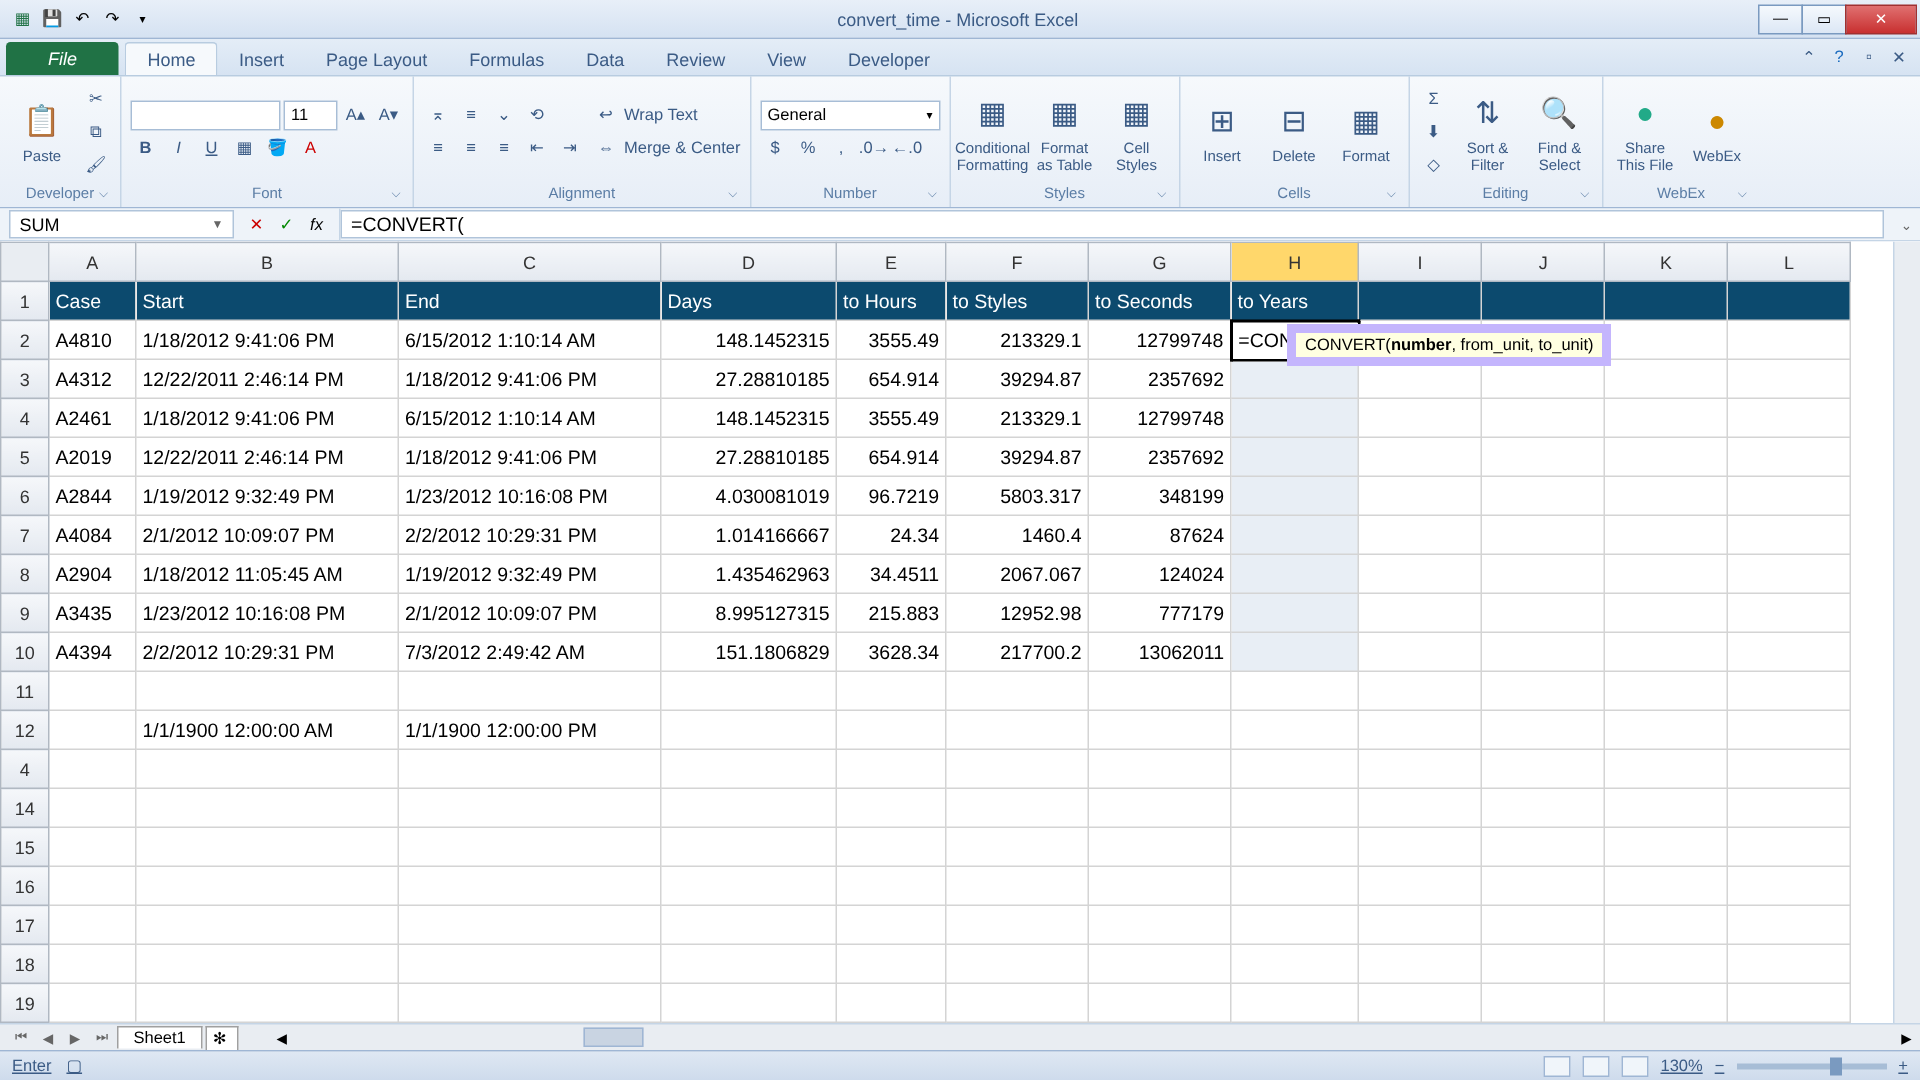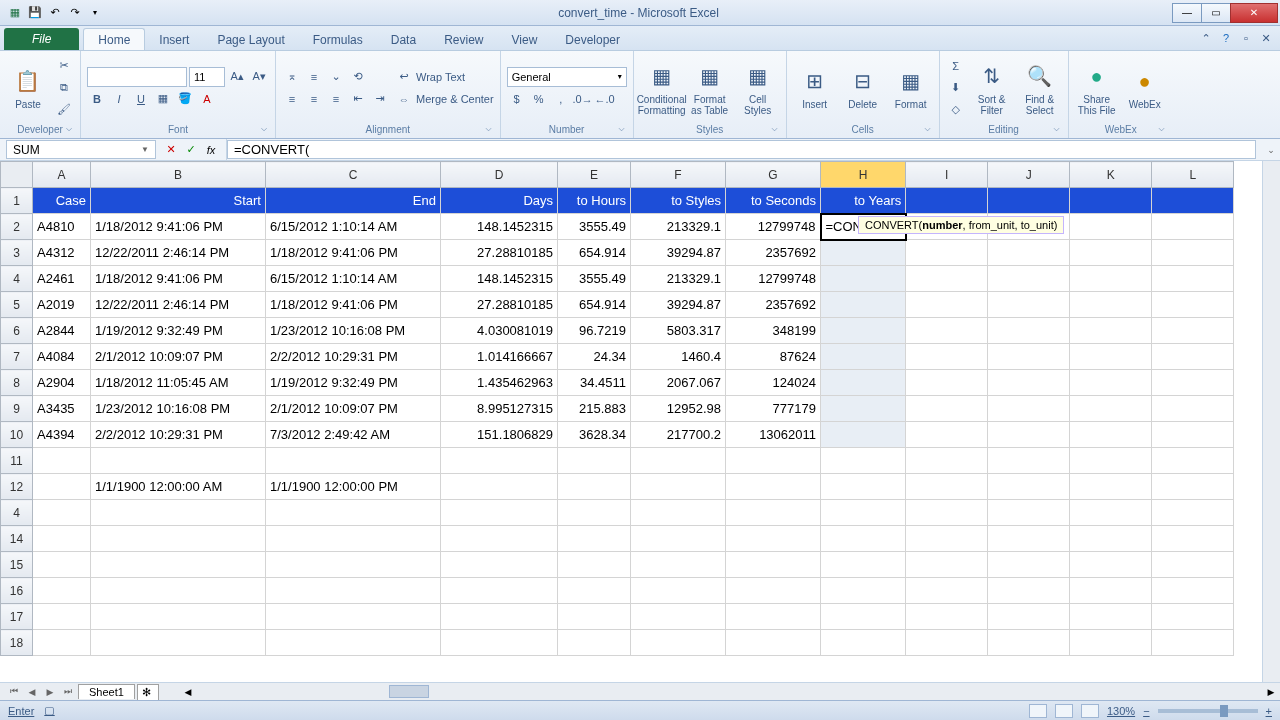--- a/index.html
+++ b/index.html
@@ -49,24 +49,24 @@
 
 .sheet-area { position: absolute; top: 161px; left:0; right:0; bottom: 38px; overflow:hidden; background:white; }
 .grid { border-collapse: collapse; table-layout: fixed; }
 .grid th, .grid td { border: 1px solid #d4d4d4; font-size: 13px; padding: 0; height: 26px; overflow:hidden; white-space:nowrap; }
 .grid .corner { width: 32px; background: #e9edf2; border:1px solid #b0b8c2; }
 .grid .colhdr { background: linear-gradient(#f5f7fa,#e4e9f0); text-align: center; font-size: 12px; color:#333; border:1px solid #b0b8c2; font-weight:normal; }
 .grid .colhdr.active { background: #ffd76b; }
 .grid .rowhdr { width:32px; background: linear-gradient(#f5f7fa,#e4e9f0); text-align:center; font-size:12px; color:#333; border:1px solid #b0b8c2; font-weight:normal; }
 .grid td.cell { padding: 0 4px; text-align: right; }
 .grid td.cell.left { text-align: left; }
-.grid .hdrow td.cell { background: #1d4ed8; color: white; text-align:right; font-weight:normal; }
+.grid .hdrow td.cell { background: #0c4a6e; color: white; text-align:left; font-weight:normal; }
 .grid td.sel { background: #e8eef5; }
 .grid td.active-cell { background: white; text-align:left; position:relative; border:2px solid #000; }
-.tooltip { position:absolute; left:858px; top:55px; background:#ffffe1; border:1px solid #c4b5fd; padding:2px 6px; font-size:11px; white-space:nowrap; z-index:10; }
+.tooltip { position:absolute; left:858px; top:55px; background:#ffffe1; border:6px solid #c4b5fd; padding:2px 6px; font-size:11px; white-space:nowrap; z-index:10; }
 .tooltip b { font-weight:bold; }
 
 
 .cA{width:58px}.cB{width:175px}.cC{width:175px}.cD{width:117px}.cE{width:73px}.cF{width:95px}.cG{width:95px}.cH{width:82px}.cI{width:82px}.cJ{width:82px}.cK{width:82px}.cL{width:82px}
 
 
 .vscroll { position:absolute; right:0; top:0; bottom:0; width:18px; background:#e9edf2; border-left:1px solid #c5d5e6; }
 .hscroll-row { position:absolute; left:0; right:0; bottom:20px; height:18px; background:#e9edf2; border-top:1px solid #c5d5e6; display:flex; }
 .sheet-tabs { display:flex; align-items:center; gap:2px; padding-left:6px; }
 .stab-nav { width:16px;height:16px;font-size:9px;display:flex;align-items:center;justify-content:center;color:#666; }
@@ -581,20 +581,35 @@
           <td class="cell"></td>
           <td class="cell"></td>
           <td class="cell"></td>
           <td class="cell"></td>
           <td class="cell"></td>
           <td class="cell"></td>
           <td class="cell"></td>
           <td class="cell"></td>
           <td class="cell"></td>
         </tr>
+        <tr>
+          <th class="rowhdr">19</th>
+          <td class="cell"></td>
+          <td class="cell left"></td>
+          <td class="cell left"></td>
+          <td class="cell"></td>
+          <td class="cell"></td>
+          <td class="cell"></td>
+          <td class="cell"></td>
+          <td class="cell"></td>
+          <td class="cell"></td>
+          <td class="cell"></td>
+          <td class="cell"></td>
+          <td class="cell"></td>
+        </tr>
       </tbody>
     </table>
   <div class="tooltip">
     <span>CONVERT(</span><b>number</b><span>, from_unit, to_unit)</span>
   </div>
   <div class="vscroll"></div>
 </div>
 
 <div class="hscroll-row">
   <div class="sheet-tabs">

